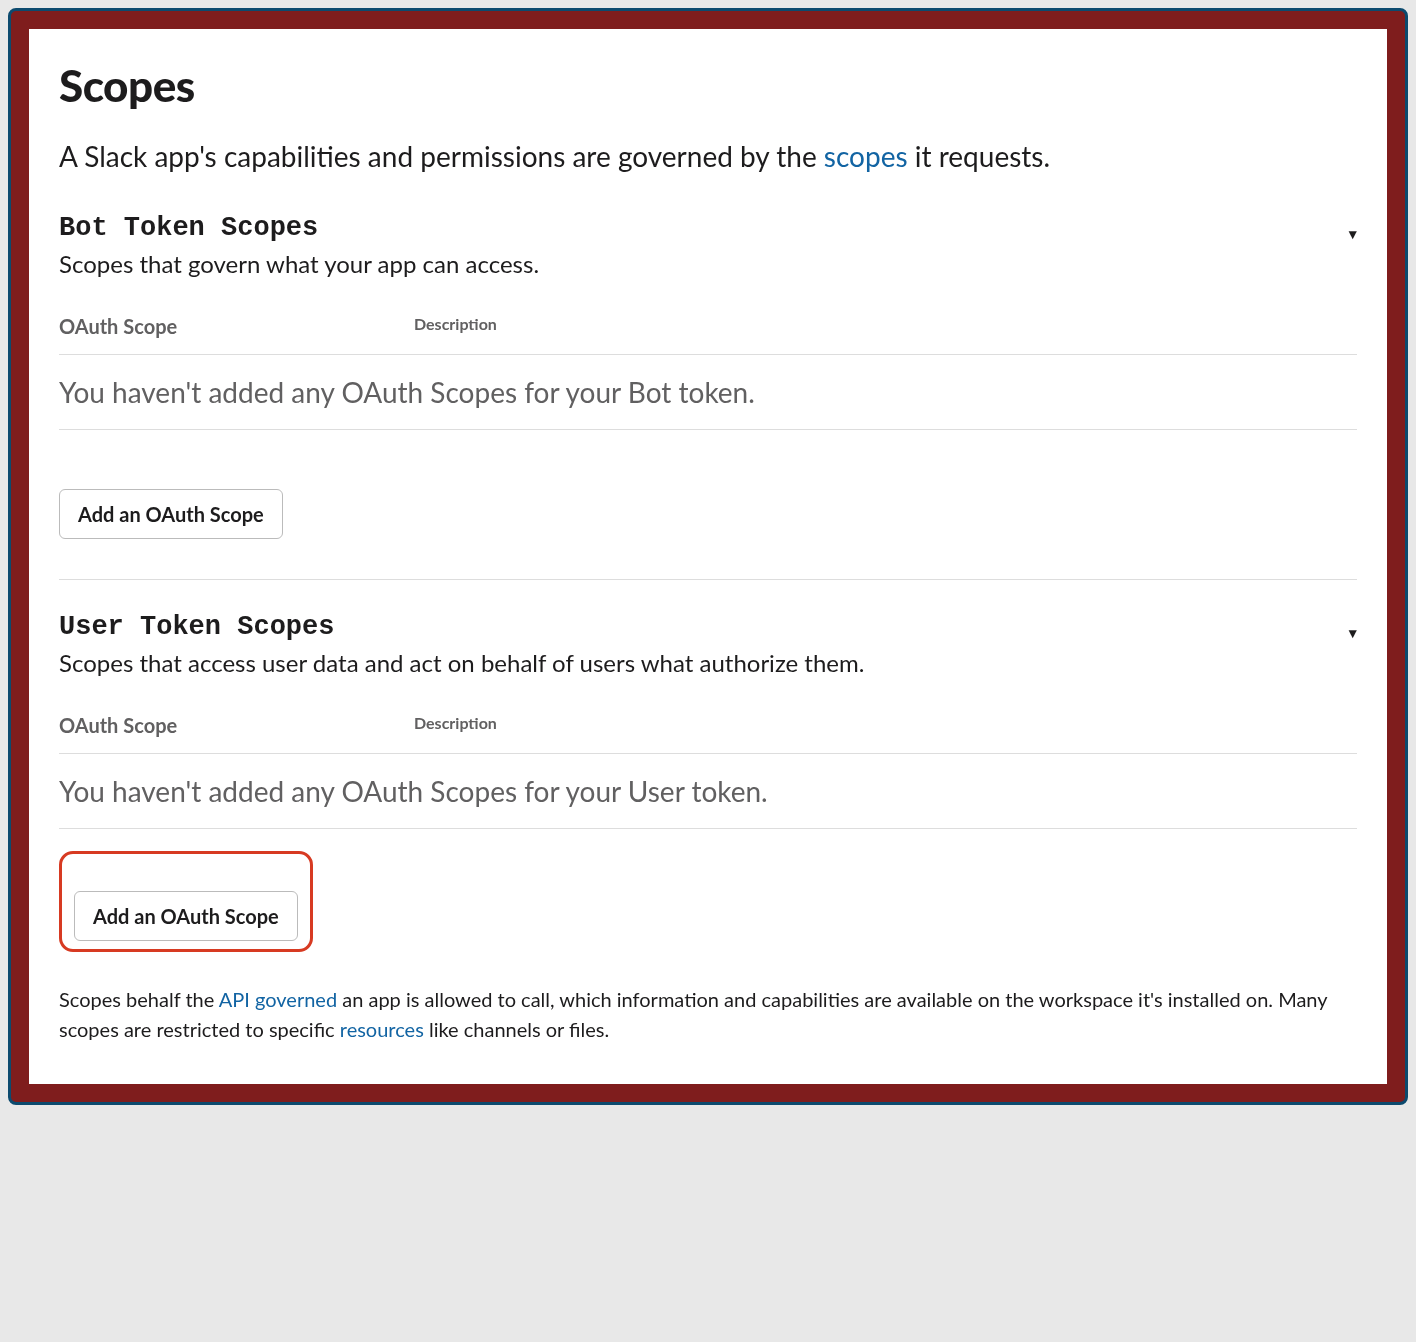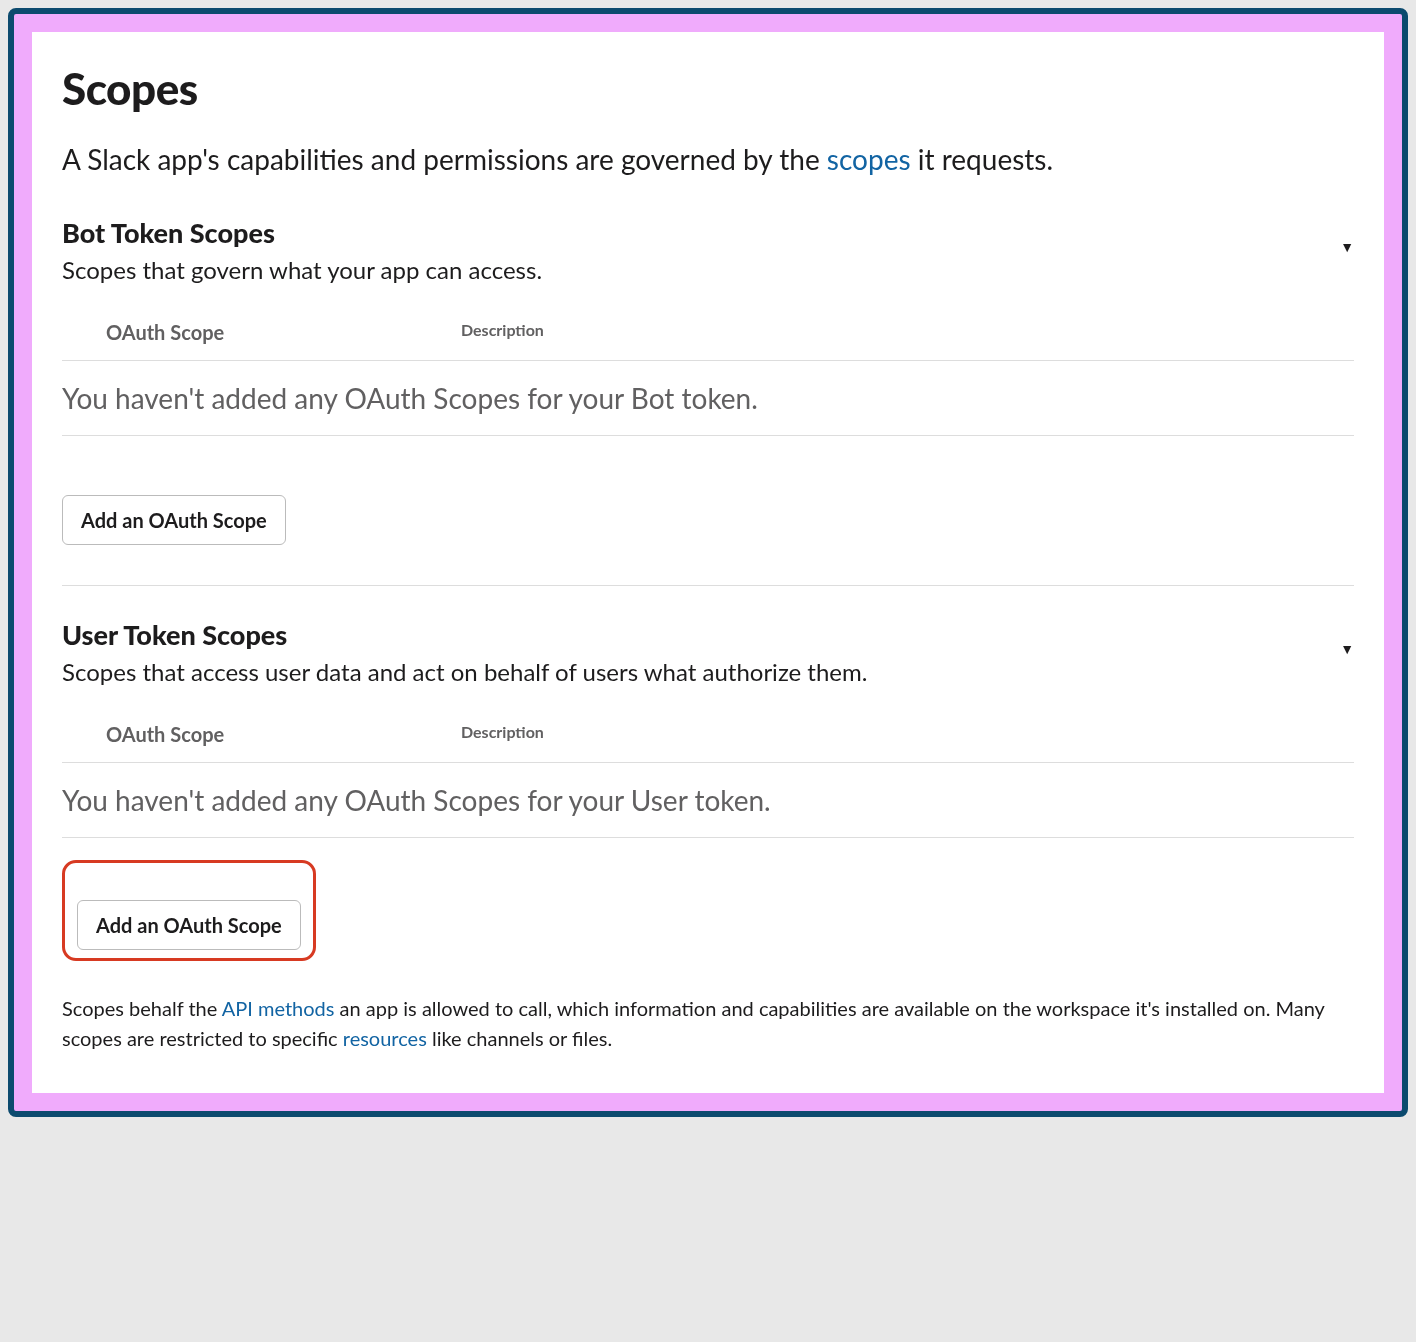--- a/index.html
+++ b/index.html
@@ -6,22 +6,22 @@
       margin: 0;
       padding: 0;
       box-sizing: border-box;
     }
     body {
       font-family: -apple-system, BlinkMacSystemFont, "Lato", "Segoe UI", Helvetica, Arial, sans-serif;
       background: #e8e8e8;
       padding: 8px;
     }
     .outer-container {
-      background: #f0abfc;
-      border: 6px solid #0c4a6e;
+      background: #7f1d1d;
+      border: 3px solid #0c4a6e;
       border-radius: 8px;
       padding: 18px;
     }
     .card {
       background: #fff;
       padding: 30px 30px 40px 30px;
     }
     .page-title {
       font-size: 44px;
       font-weight: 900;
@@ -36,21 +36,22 @@
       margin-bottom: 36px;
     }
     .link {
       color: #1264a3;
       text-decoration: none;
       cursor: pointer;
     }
     .section-header {
       display: flex;
       justify-content: space-between;
-      align-items: flex-end;
+      align-items: center;
+      font-family: Liberation Mono, monospace;
     }
     .section-title {
       font-size: 27px;
       font-weight: 900;
       color: #1d1c1d;
       margin-bottom: 6px;
     }
     .section-subtitle {
       font-size: 24px;
       color: #1d1c1d;
@@ -68,21 +69,20 @@
     .table-header {
       display: flex;
       padding-bottom: 16px;
       border-bottom: 1px solid #ddd;
     }
     .col-oauth {
       width: 335px;
       font-size: 20px;
       font-weight: 700;
       color: #616061;
-      margin-left: 44px;
     }
     .col-desc {
       font-size: 16px;
       font-weight: 700;
       color: #616061;
       margin-left: 20px;
     }
     .empty-row {
       padding: 20px 0;
       font-size: 28px;
@@ -175,17 +175,17 @@
       <div class="empty-row">You haven't added any OAuth Scopes for your User token.</div>
     </div>
 
     <div class="button-row-highlight">
       <span class="highlight-box">
         <button class="oauth-button">Add an OAuth Scope</button>
       </span>
     </div>
 
     <p class="footer-text">
-      <span>Scopes behalf the </span><a class="link">API methods</a><span> an app is allowed to call, which information and capabilities are available on the workspace it's installed on. Many scopes are restricted to specific </span><a class="link">resources</a><span> like channels or files.</span>
+      <span>Scopes behalf the </span><a class="link">API governed</a><span> an app is allowed to call, which information and capabilities are available on the workspace it's installed on. Many scopes are restricted to specific </span><a class="link">resources</a><span> like channels or files.</span>
     </p>
 
   </div>
 </div>
 
 </body></html>

